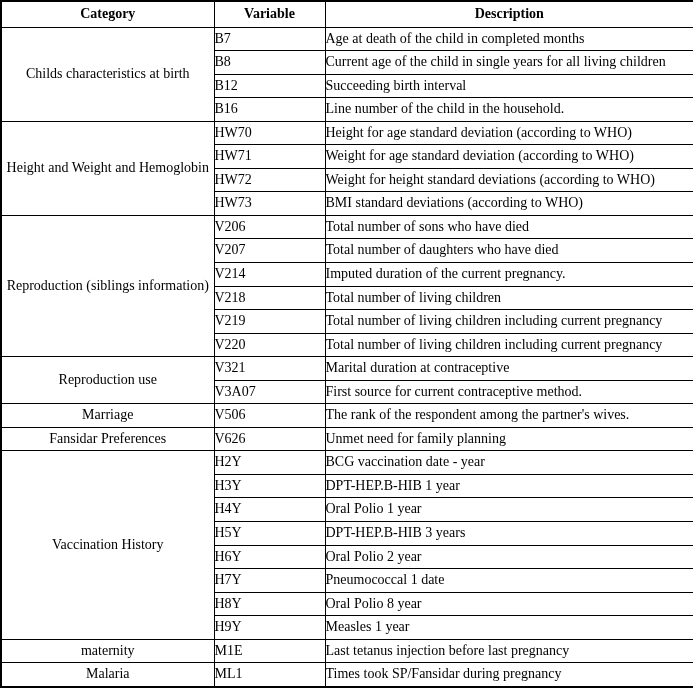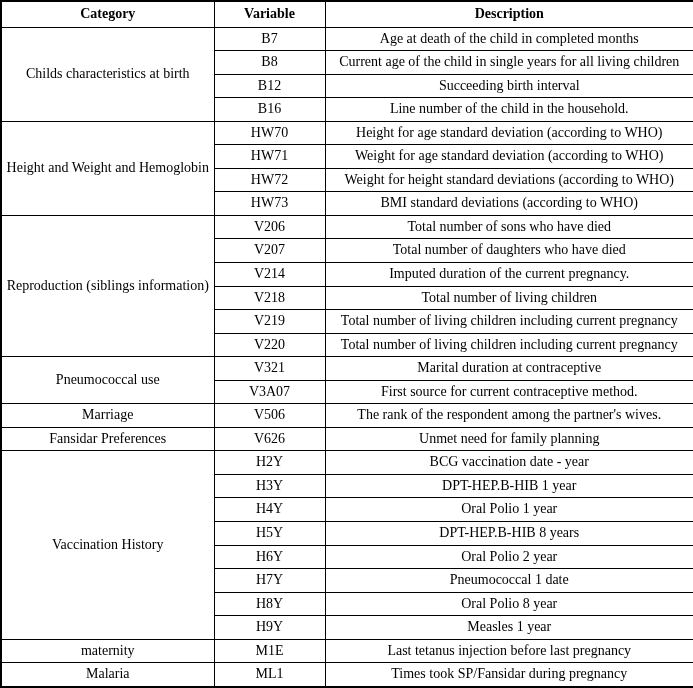--- a/index.html
+++ b/index.html
@@ -34,25 +34,24 @@
     vertical-align: middle;
     font-size: 14px;
   }
   td.cat {
     text-align: center;
     vertical-align: middle;
     padding: 0 10px;
     margin-left: 16px;
   }
   td.var {
-    text-align: center;
     vertical-align: middle;
   }
   td.desc {
-    text-align: center;
+    text-align: left;
     vertical-align: middle;
     padding-left: 8px;
     padding-right: 4px;
   }
 </style>
 </head>
 <body>
 
 <table class="vars">
   <colgroup>
@@ -121,21 +120,21 @@
       </tr>
       <tr>
         <td class="var">V219</td>
         <td class="desc">Total number of living children including current pregnancy</td>
       </tr>
       <tr>
         <td class="var">V220</td>
         <td class="desc">Total number of living children including current pregnancy</td>
       </tr>
       <tr>
-        <td class="cat" rowspan="2">Pneumococcal use</td>
+        <td class="cat" rowspan="2">Reproduction use</td>
         <td class="var">V321</td>
         <td class="desc">Marital duration at contraceptive</td>
       </tr>
       <tr>
         <td class="var">V3A07</td>
         <td class="desc">First source for current contraceptive method.</td>
       </tr>
       <tr>
         <td class="cat" rowspan="1">Marriage</td>
         <td class="var">V506</td>
@@ -154,21 +153,21 @@
       <tr>
         <td class="var">H3Y</td>
         <td class="desc">DPT-HEP.B-HIB 1 year</td>
       </tr>
       <tr>
         <td class="var">H4Y</td>
         <td class="desc">Oral Polio 1 year</td>
       </tr>
       <tr>
         <td class="var">H5Y</td>
-        <td class="desc">DPT-HEP.B-HIB 8 years</td>
+        <td class="desc">DPT-HEP.B-HIB 3 years</td>
       </tr>
       <tr>
         <td class="var">H6Y</td>
         <td class="desc">Oral Polio 2 year</td>
       </tr>
       <tr>
         <td class="var">H7Y</td>
         <td class="desc">Pneumococcal 1 date</td>
       </tr>
       <tr>

